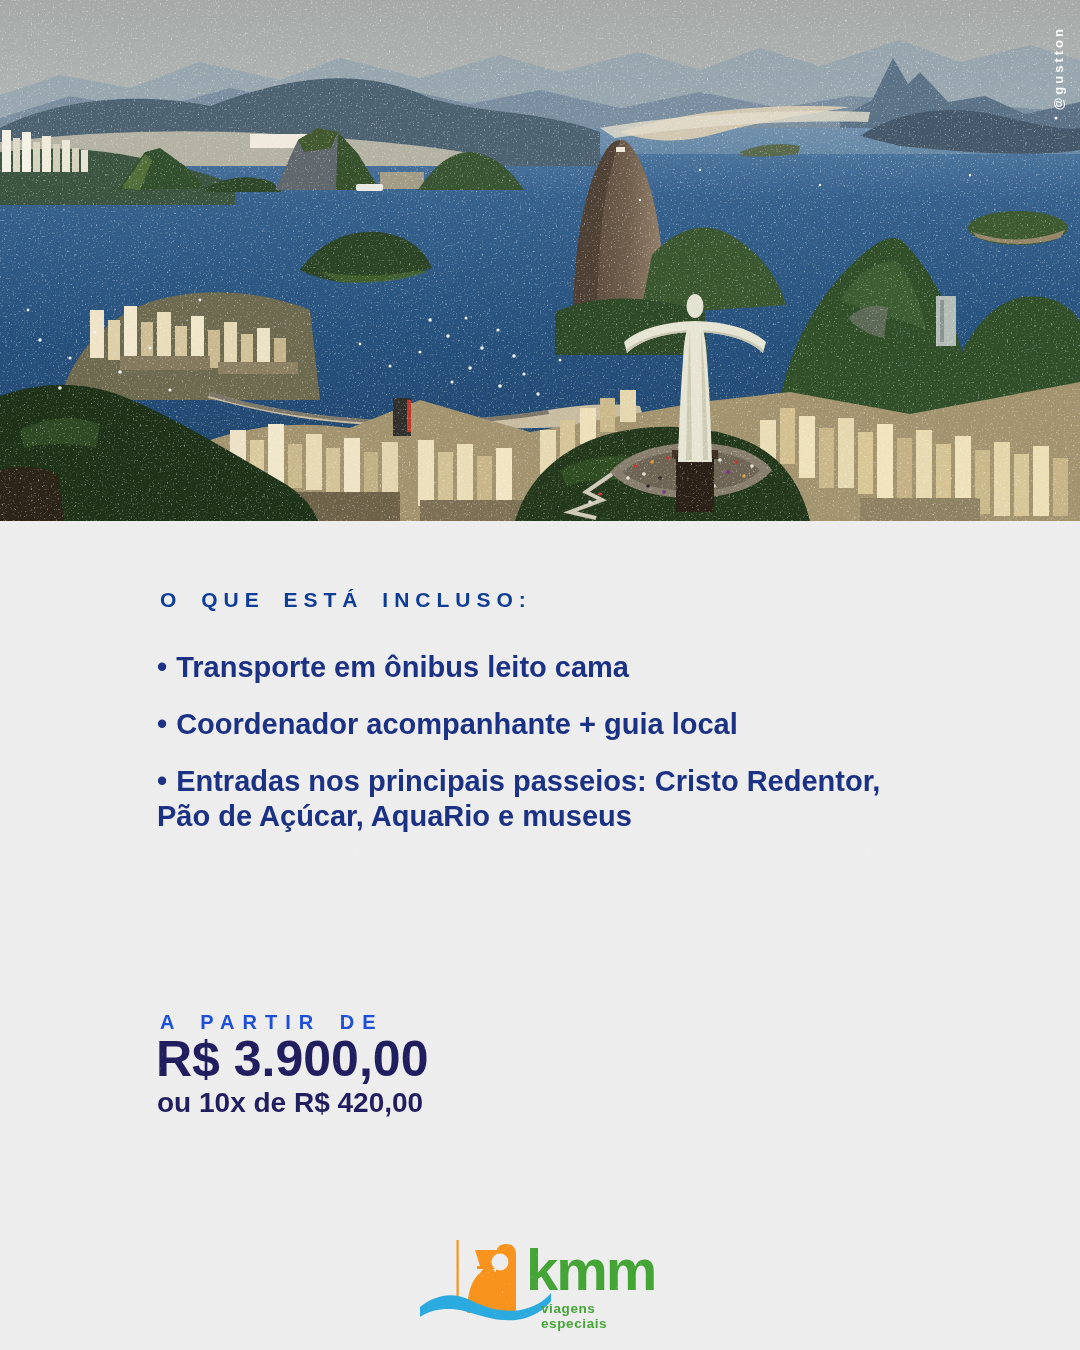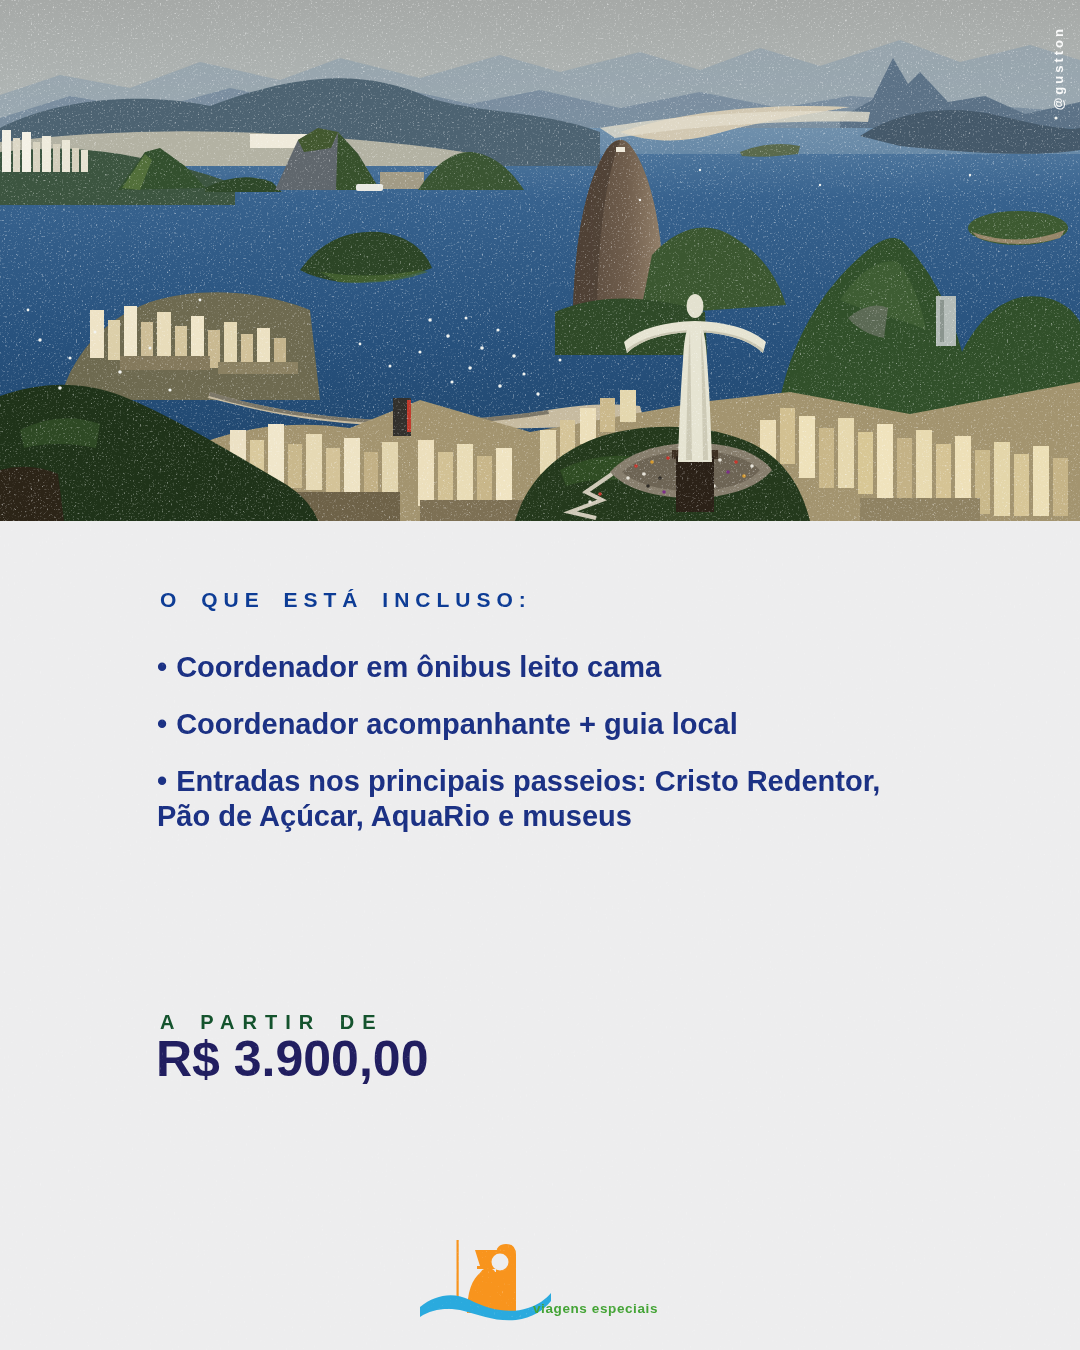--- a/index.html
+++ b/index.html
@@ -25,21 +25,21 @@
   }
   .list{position:absolute;left:157px;top:650px;width:775px;}
   .list .item{
     color:#1b3184;font-size:29px;font-weight:700;
     line-height:35px;margin-bottom:22px;
   }
   .list .item .bullet{margin-right:9px;}
   
   .price-label{
     position:absolute;left:160px;top:1010px;
-    color:#14532d;font-size:20px;font-weight:800;
+    color:#1d4ed8;font-size:20px;font-weight:800;
     letter-spacing:8px;word-spacing:5px;line-height:1.2;
   }
   .price-main{
     position:absolute;left:156px;top:1034px;
     color:#211e60;font-size:50px;font-weight:800;line-height:1.0;
     letter-spacing:0px;
   }
   .price-installments{
     position:absolute;left:157px;top:1088px;
     color:#211e60;font-size:28px;font-weight:800;line-height:1.1;
@@ -48,21 +48,21 @@
   
   .logo{position:absolute;left:50%;top:1237px;transform:translateX(-50%);
         width:240px;height:90px;}
   .logo .icon{position:absolute;left:0;top:0;}
   .logo .brand{
     position:absolute;left:106px;top:4px;
     color:#44a436;font-size:58px;font-weight:700;line-height:58px;
     letter-spacing:-2px;
   }
   .logo .tagline{
-    position:absolute;left:113px;top:64px;
+    position:absolute;left:121px;top:64px;
     color:#44a436;font-size:13.5px;font-weight:600;letter-spacing:.6px;
   }
   
   .grain{position:absolute;left:0;top:0;width:1080px;height:1350px;pointer-events:none;}
 </style>
 </head>
 <body>
 
 <div class="canvas">
 
@@ -292,49 +292,51 @@
       <rect x="0" y="0" width="1080" height="521" filter="url(#grainP)" opacity=".5"></rect>
     </svg>
 
     <div class="credit">@gustton</div>
   </div>
 
   <div class="heading">O QUE ESTÁ INCLUSO:</div>
 
   <div class="list">
     <div class="item">
-      <span class="bullet">•</span><span>Coordenador em ônibus leito cama</span>
+      <span class="bullet">•</span><span>Transporte em ônibus leito cama</span>
     </div>
     <div class="item">
       <span class="bullet">•</span><span>Coordenador acompanhante + guia local</span>
     </div>
     <div class="item">
       <span class="bullet">•</span><span>Entradas nos principais passeios: Cristo Redentor, Pão de Açúcar, AquaRio e museus</span>
     </div>
   </div>
 
   <div class="price-label">A PARTIR DE</div>
   <div class="price-main">R$ 3.900,00</div>
+  <div class="price-installments">ou 10x de R$ 420,00</div>
 
   <div class="logo">
     <svg class="icon" width="132" height="88" viewBox="0 0 132 88">
 
       <rect x="36.5" y="3" width="2.2" height="66" fill="#f8941d"></rect>
 
       <g>
         <path d="M47,76 C47,55 52,42 61,35 L76,35 C83,42 87,52 88,61 L89,76 Z" fill="#f8941d"></path>
         <path d="M76,76 L76,18 Q76,7 86,7 Q96,7 96,18 L96,76 Z" fill="#f8941d"></path>
         <path d="M55,13 L81,13 L74,29 L60,29 Z" fill="#f8941d"></path>
         <rect x="57" y="29" width="21" height="3" fill="#f8941d"></rect>
         <ellipse cx="68" cy="38" rx="8" ry="7" fill="#f8941d"></ellipse>
         <circle cx="80" cy="25" r="8.5" fill="#ededee"></circle>
       </g>
 
       <path d="M0,70 C16,57 34,55 50,63 C70,73 90,77 108,71 C118,68 126,62 131,56 L131,64 C124,73 112,81 96,83 C76,85 60,78 44,74 C28,70 12,72 0,80 Z" fill="#2aaade"></path>
     </svg>
+    <div class="brand">kmm</div>
     <div class="tagline">viagens especiais</div>
   </div>
 
   <svg class="grain">
     <filter id="grainG">
       <feTurbulence type="fractalNoise" baseFrequency="0.5" numOctaves="2" seed="11"></feTurbulence>
       <feColorMatrix type="matrix" values="0 0 0 0 1  0 0 0 0 1  0 0 0 0 1  1.6 1.6 1.6 0 -2.9"></feColorMatrix>
     </filter>
     <rect x="0" y="521" width="1080" height="829" filter="url(#grainG)" opacity=".3"></rect>
   </svg>

